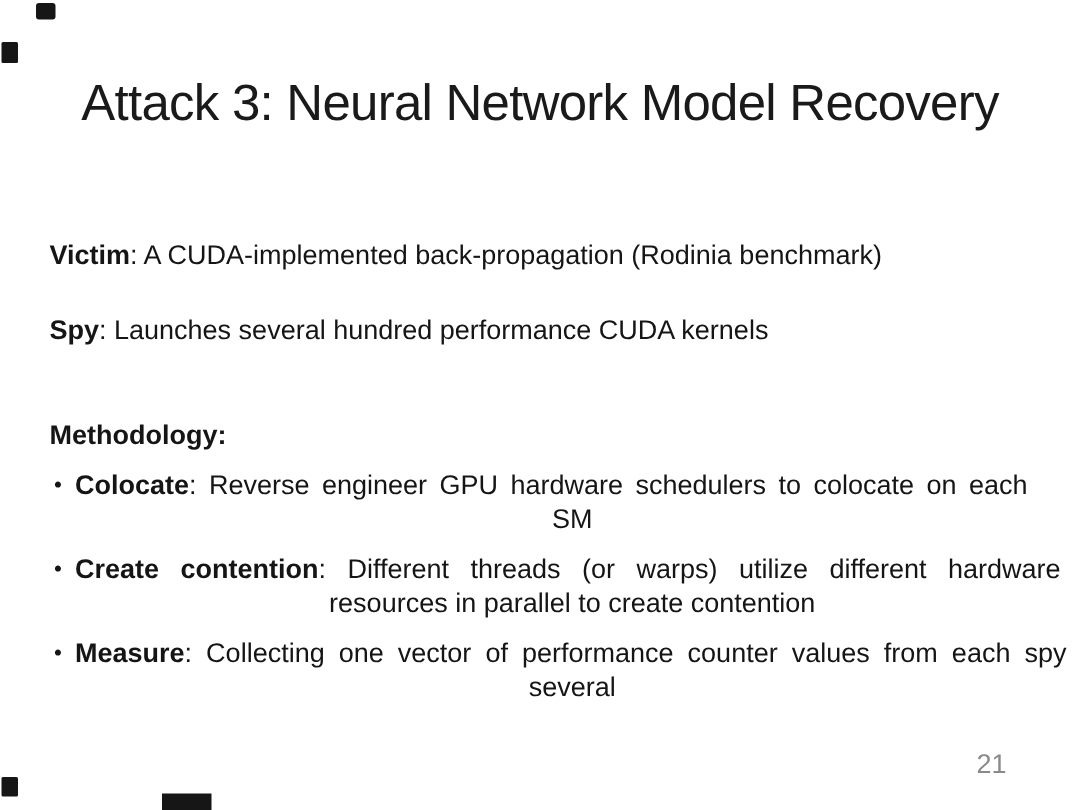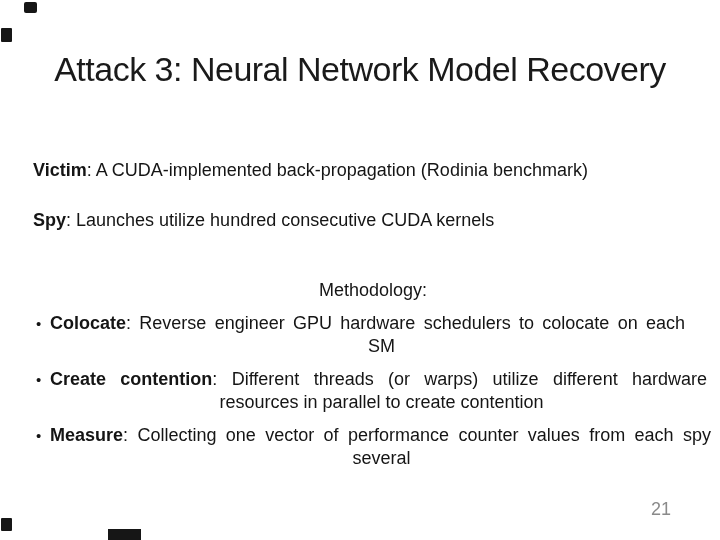--- a/index.html
+++ b/index.html
@@ -18,21 +18,21 @@
          font-size:34px;line-height:41px;letter-spacing:-0.5px;color:#1a1a1a;
          font-weight:400;white-space:nowrap;}
 
   .bodyline{position:absolute;left:33px;font-size:18px;line-height:23px;white-space:nowrap;}
   .victim{top:159px;}
   .spy{top:209px;}
   .b{font-weight:700;}
 
   .methodology{position:absolute;left:33px;top:279px;width:680px;
                font-size:18px;line-height:23px;}
-  .meth-label{font-weight:400;text-align:center;}
+  .meth-label{font-weight:700;}
   .bullet{position:relative;padding-left:17px;}
   .dot{position:absolute;left:3px;top:0;font-size:15px;line-height:23px;}
   .jline{text-align:justify;text-align-last:justify;-moz-text-align-last:justify;white-space:normal;margin-top:10px;}
   .lw1{width:635px;}
   .lw2{width:657px;}
   .lw3{width:661px;}
   .cont{text-align:center;}
 
   .pagenum{position:absolute;left:651px;top:502px;font-size:18px;line-height:15px;
            color:#8a8a8a;}
@@ -44,21 +44,21 @@
 
   <div class="artifact a1"></div>
   <div class="artifact a2"></div>
   <div class="artifact a3"></div>
   <div class="artifact a4"></div>
 
   <div class="title">Attack 3: Neural Network Model Recovery</div>
 
   <div class="bodyline victim"><span class="b">Victim</span><span>: A CUDA-implemented back-propagation (Rodinia benchmark)</span></div>
 
-  <div class="bodyline spy"><span class="b">Spy</span><span>: Launches utilize hundred consecutive CUDA kernels</span></div>
+  <div class="bodyline spy"><span class="b">Spy</span><span>: Launches several hundred performance CUDA kernels</span></div>
 
   <div class="methodology">
 
     <div class="meth-label">Methodology:</div>
 
     <div class="bullet">
       <span class="dot">•</span>
       <div class="jline lw1"><span class="b">Colocate</span><span>: Reverse engineer GPU hardware schedulers to colocate on each</span></div>
       <div class="cont">SM</div>
     </div>

